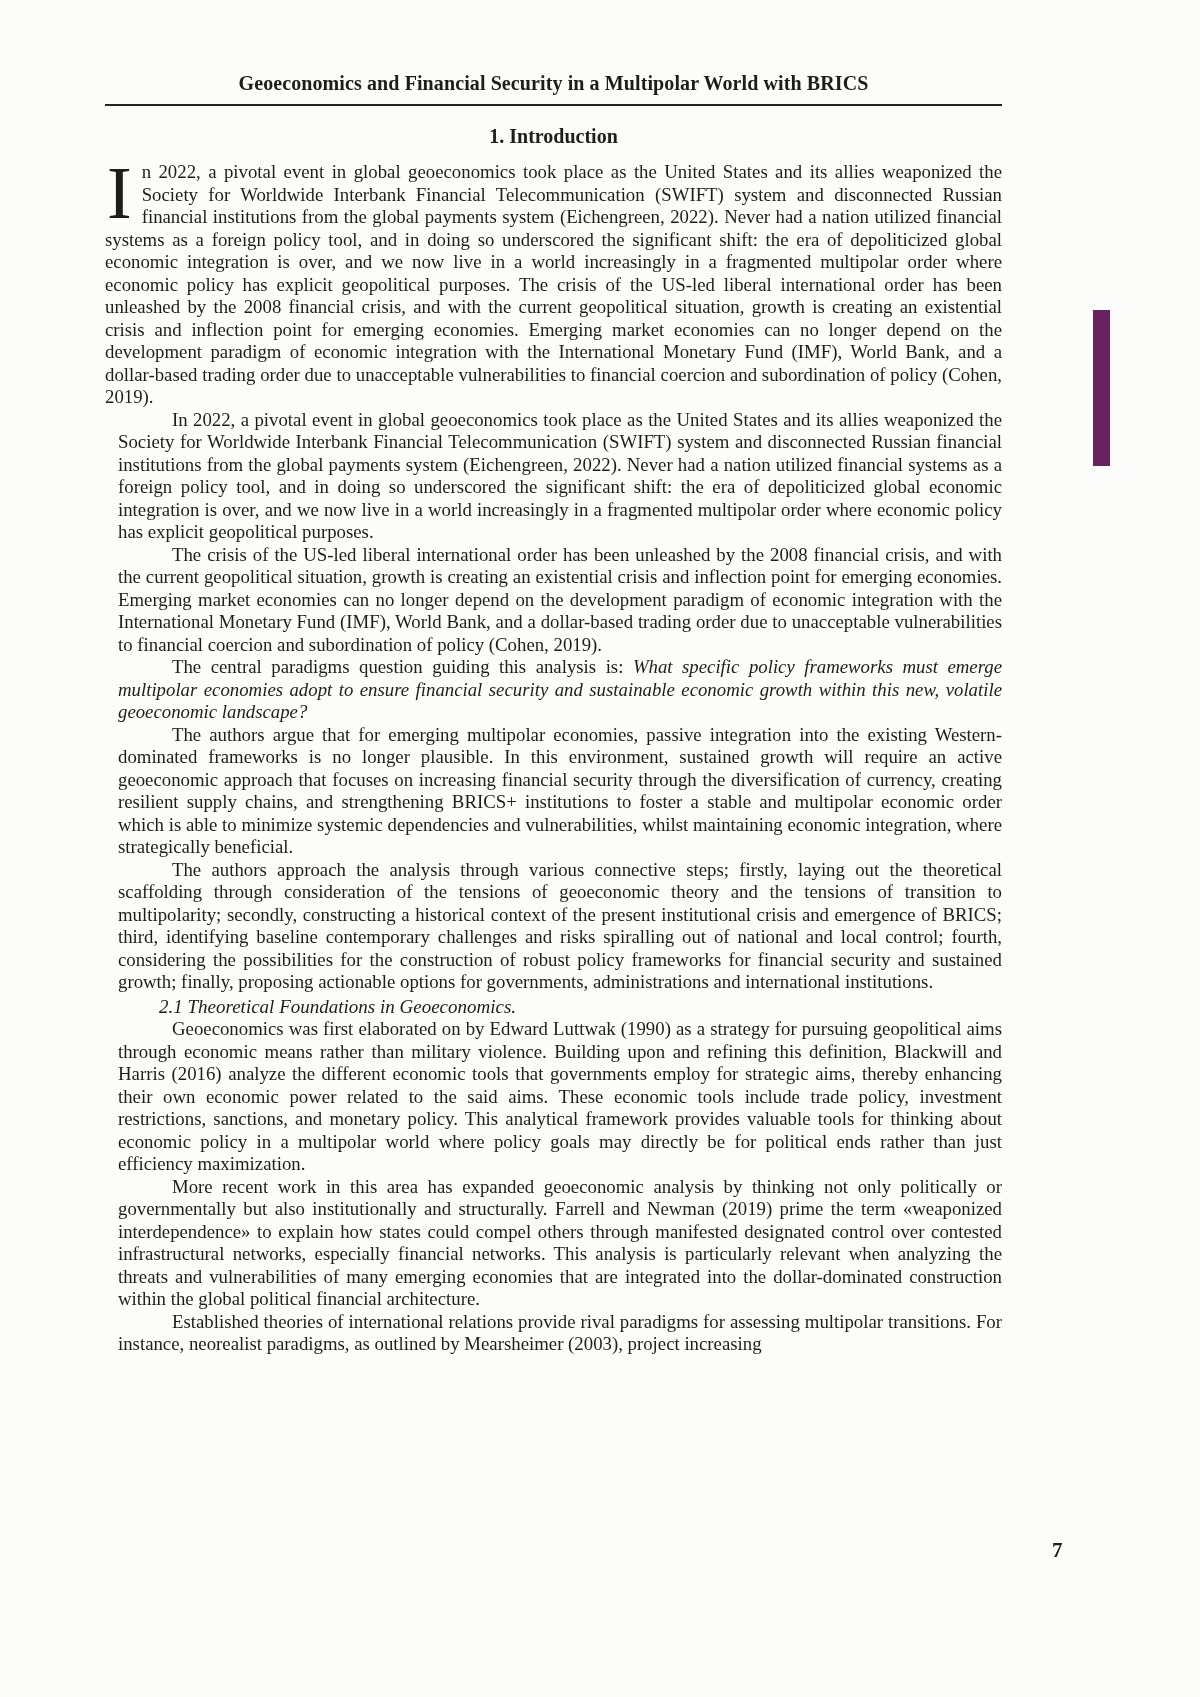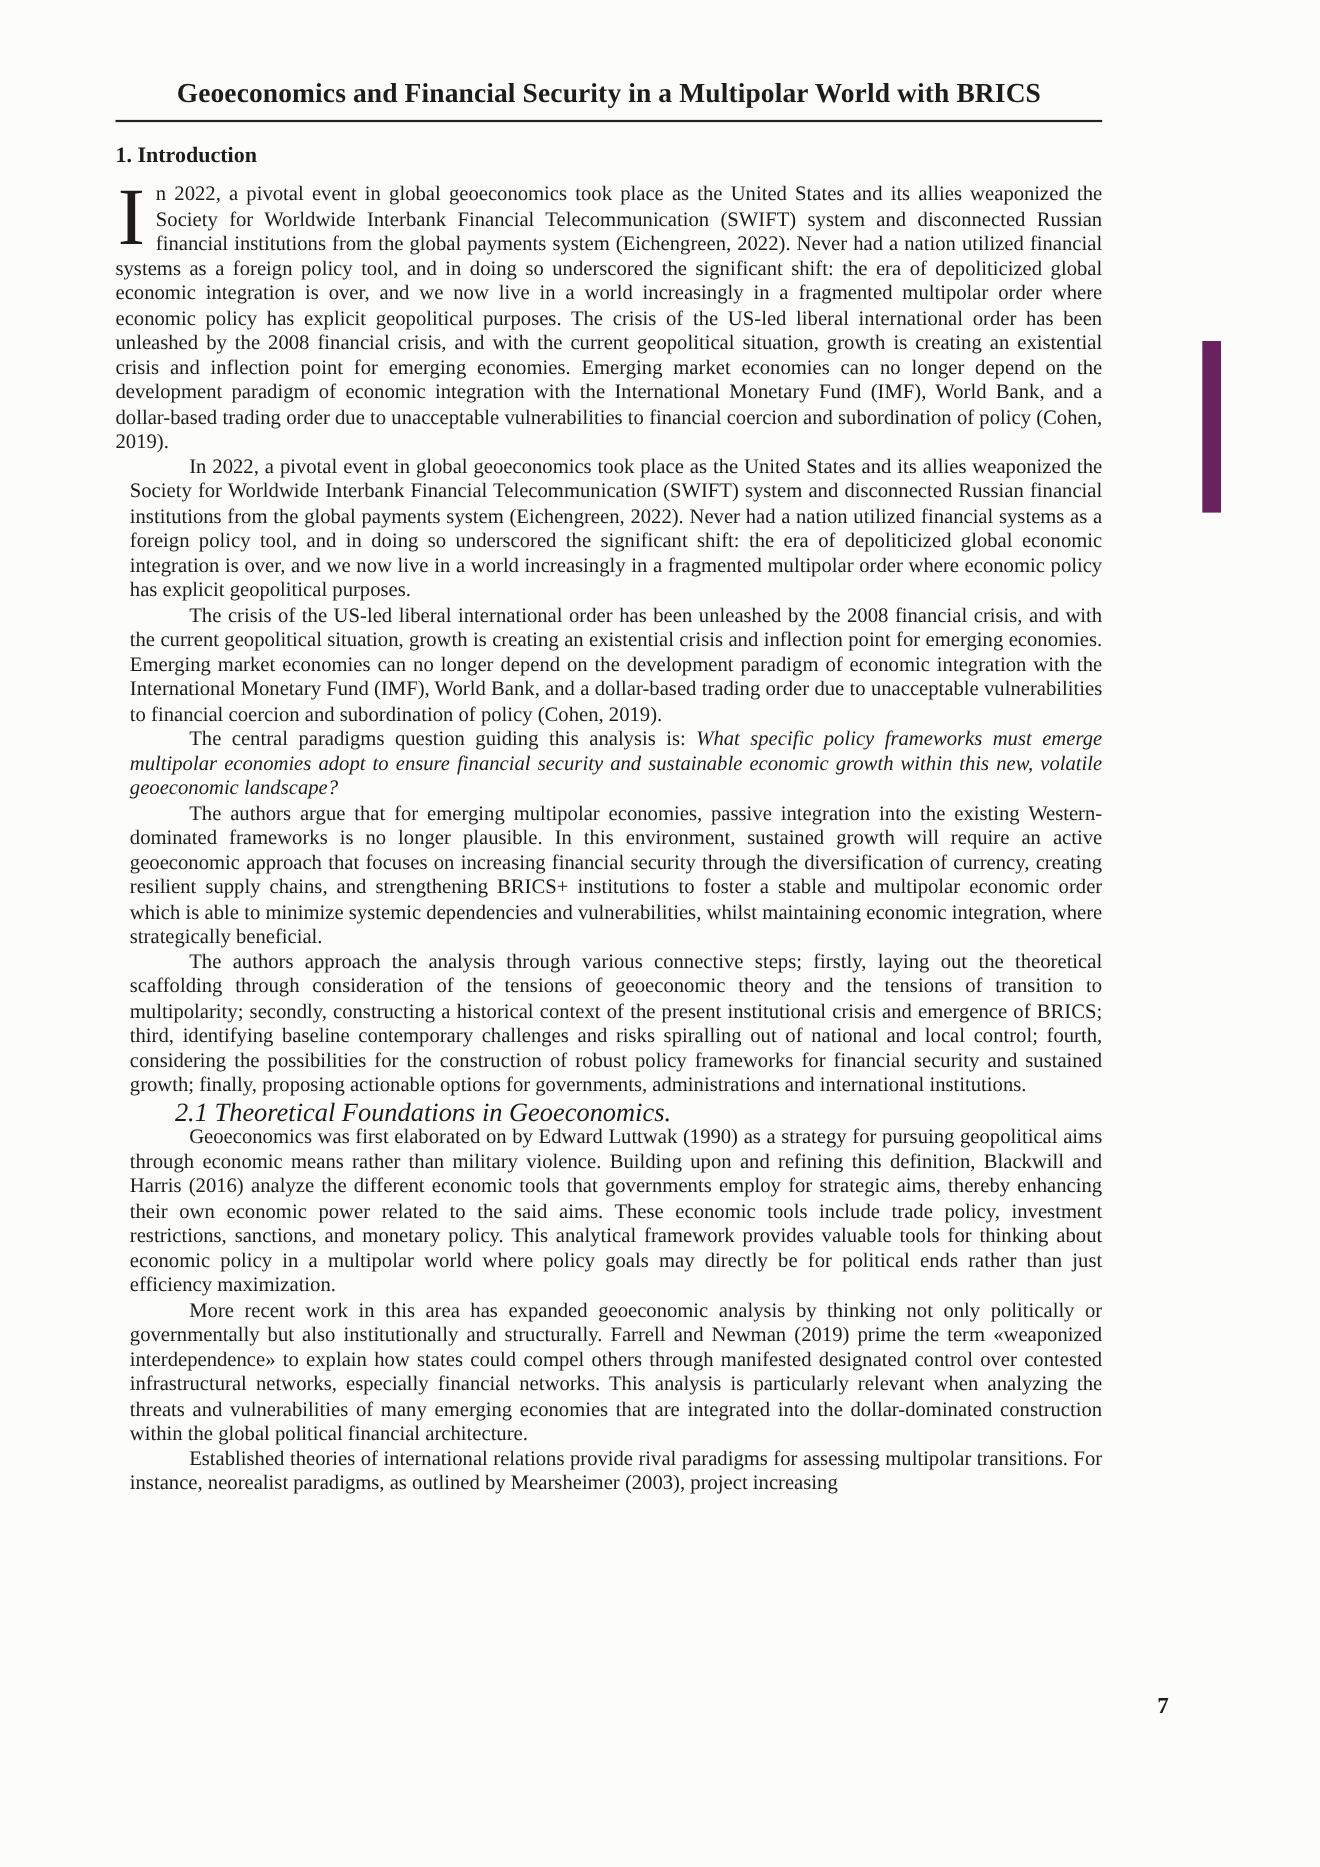--- a/index.html
+++ b/index.html
@@ -15,51 +15,51 @@
   .content {
     position: absolute;
     left: 105px;
     top: 0;
     width: 897px;
   }
   .running-head {
     margin-top: 72px;
     text-align: center;
     font-weight: bold;
-    font-size: 25px;
+    font-size: 20px;
     letter-spacing: 0.1px;
   }
   .head-rule {
     border: none;
     border-top: 2px solid #26231f;
     margin: 9px 0 0 0;
   }
   .section-heading {
-    text-align: left;
+    text-align: center;
     font-weight: bold;
     font-size: 20px;
     margin: 19px 0 13px 0;
   }
   .lit-heading { margin-top: 20px; margin-bottom: 14px; }
   p.body {
     font-size: 18.8px;
     line-height: 22.5px;
     text-align: justify;
     margin: 0;
   }
   p.indent { text-indent: 54px; margin-left: 13px; }
   .dropcap {
     float: left;
     font-size: 74px;
     line-height: 58px;
     padding: 3px 10px 0 2px;
   }
   .subheading {
     font-style: italic;
-    font-size: 24px;
+    font-size: 19px;
     line-height: 22.5px;
     text-indent: 54px;
     margin: 0;
     padding-top: 2px;
   }
   .italic { font-style: italic; }
   .page-number {
     position: absolute;
     left: 1052px;
     top: 1538px;

